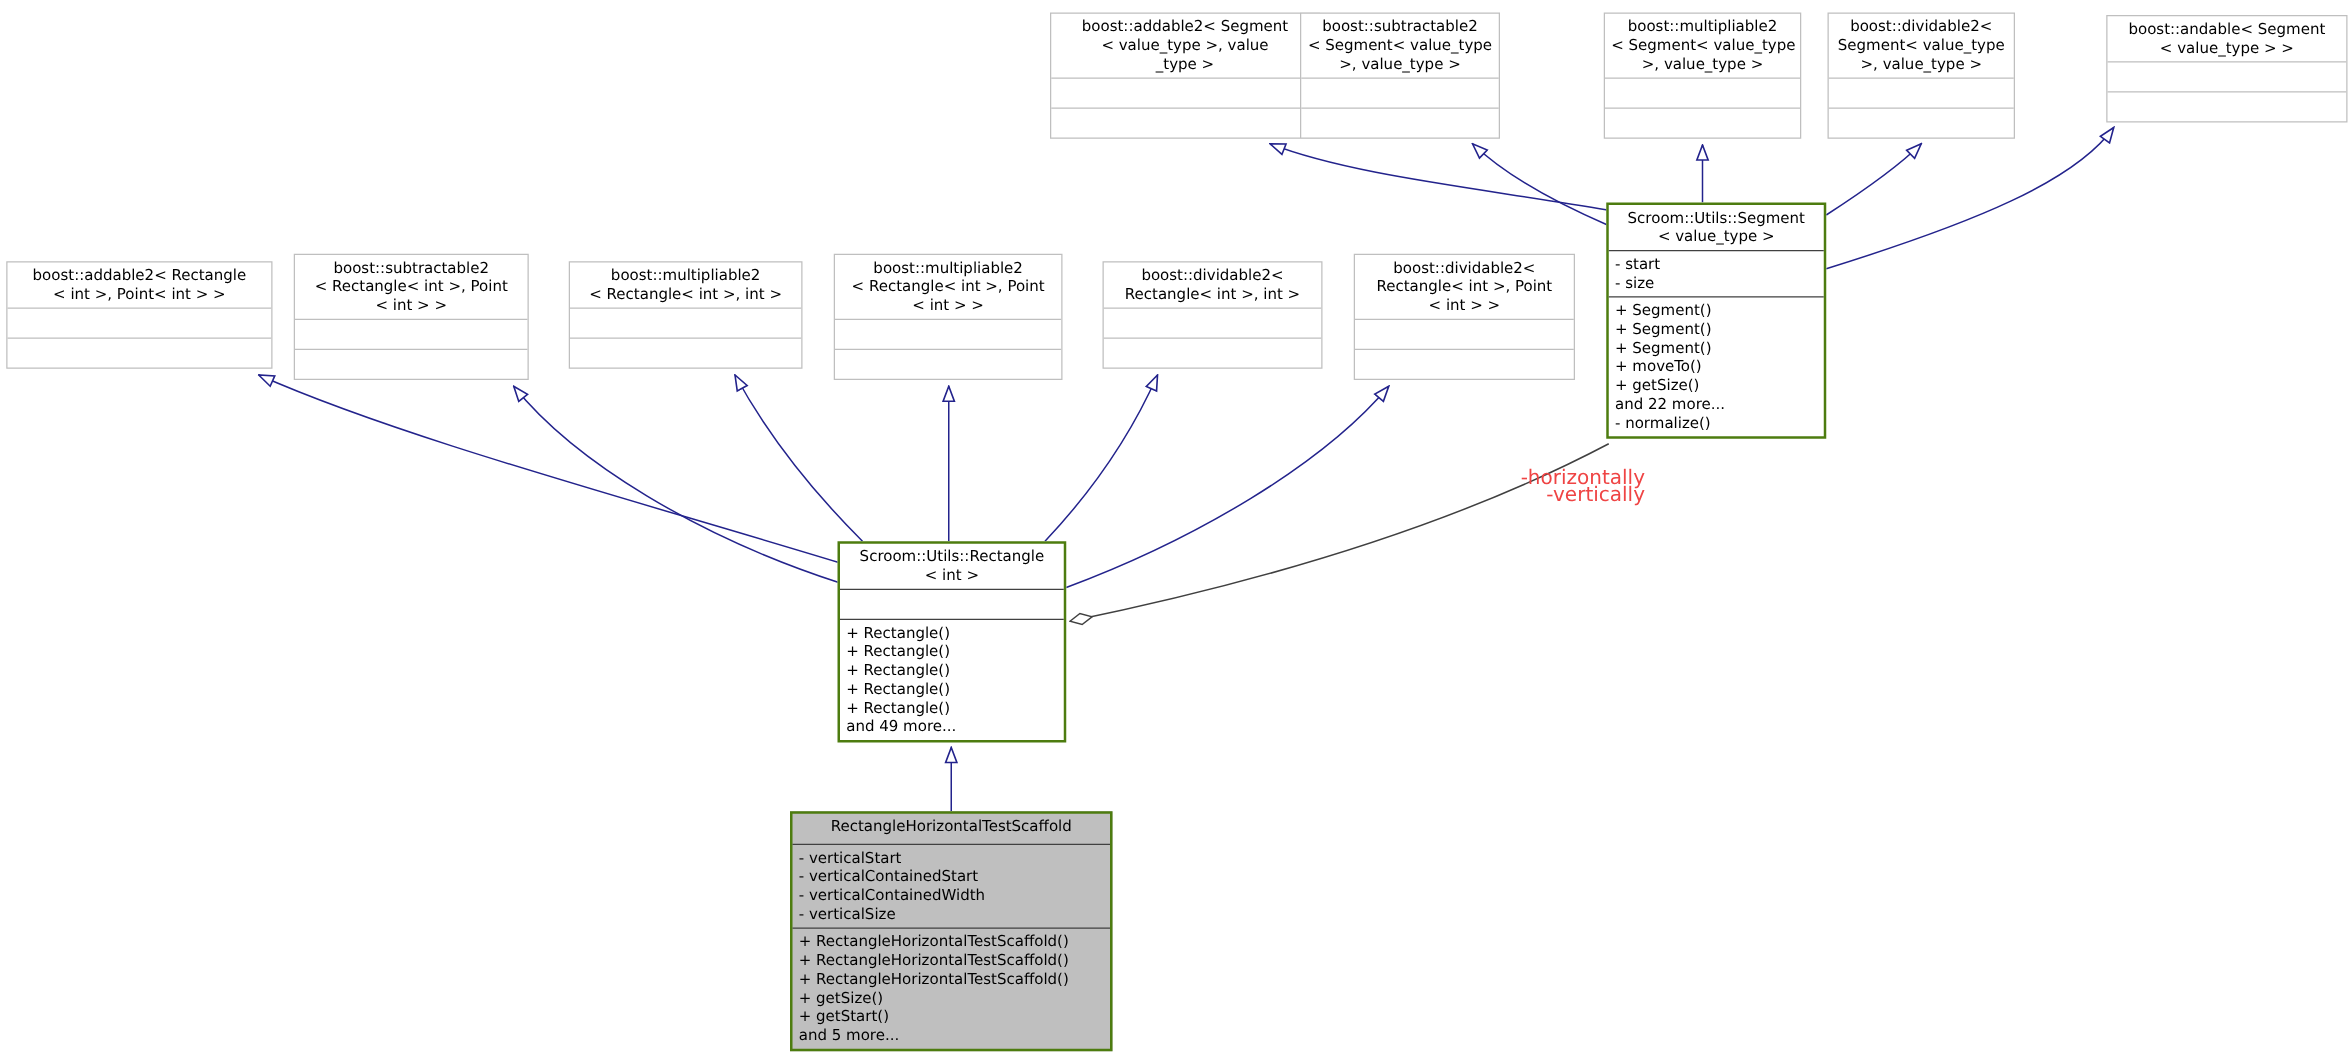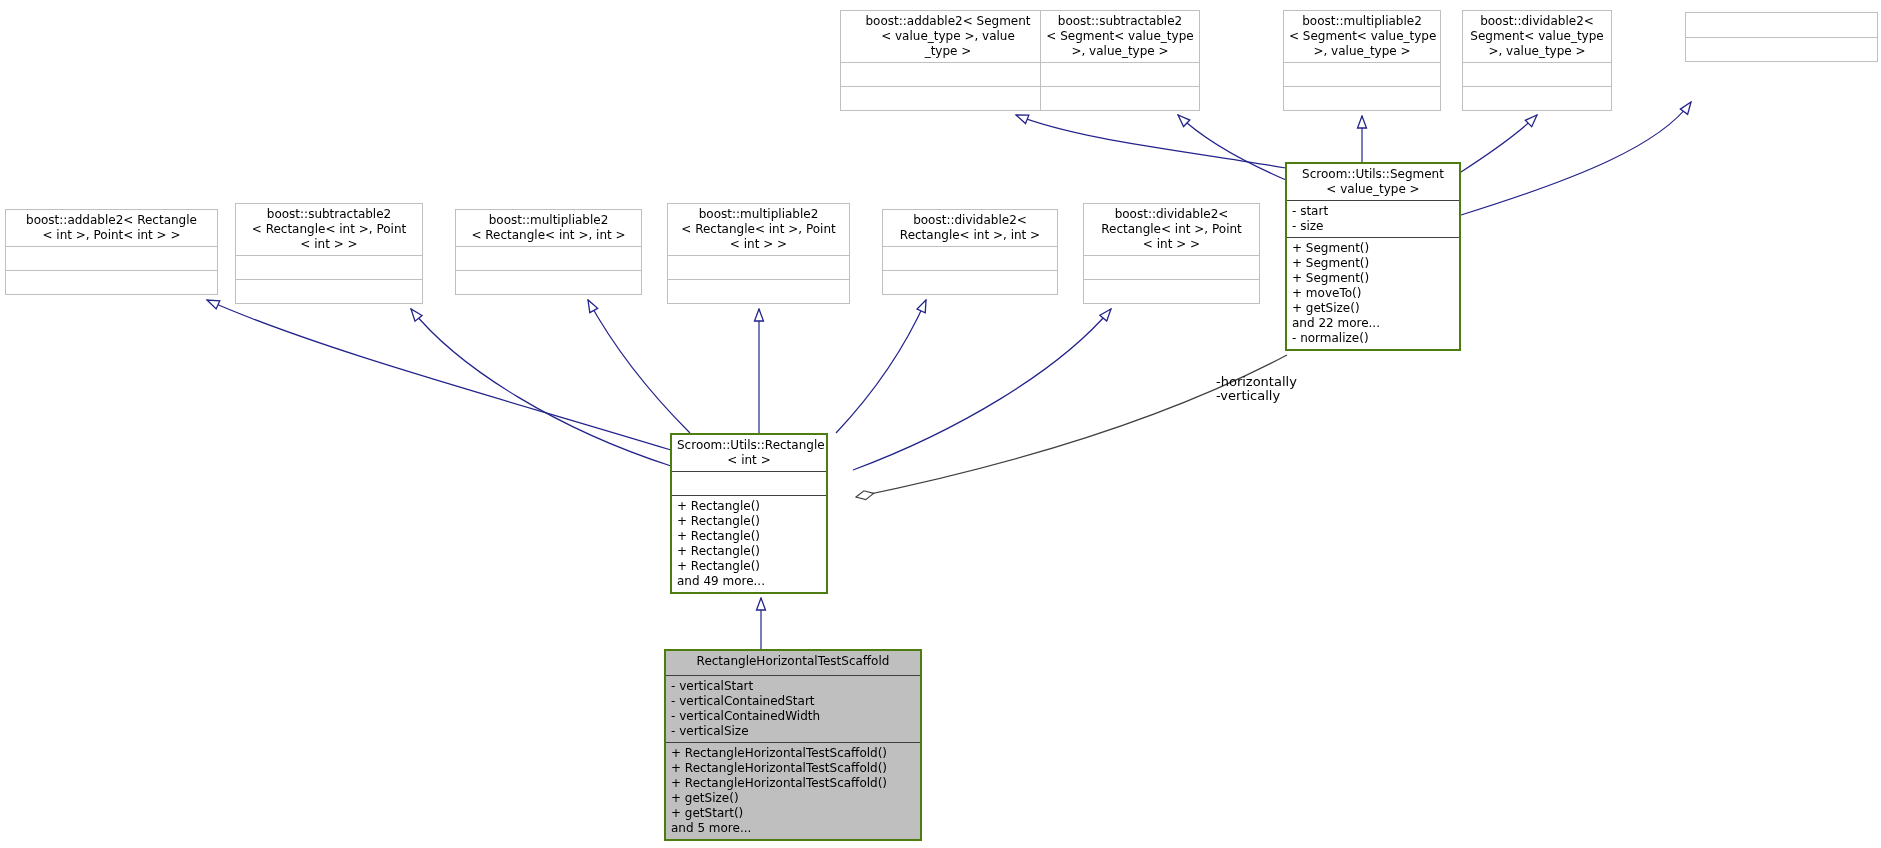--- a/index.html
+++ b/index.html
@@ -1,29 +1,29 @@
 <!DOCTYPE html>
 <html><head>
 <meta charset="utf-8">
 <style>
   html,body{margin:0;padding:0;background:#ffffff;}
   #canvas{position:relative;width:1881px;height:848px;background:#ffffff;
           font-family:"DejaVu Sans",sans-serif;font-size:12px;line-height:15px;color:#000;}
   #edges{position:absolute;left:0;top:0;width:1881px;height:848px;}
   .uml-box{position:absolute;background:#ffffff;border:2px solid #4d7c0f;box-sizing:border-box;}
   .uml-box.remote{border:1px solid #bfbfbf;}
-  .uml-box.current{background:#bfbfbf;margin-left:32px;}
+  .uml-box.current{background:#bfbfbf;}
   .uml-sec{padding:3px 5px;min-height:24px;box-sizing:border-box;border-top:1px solid #404040;}
   .uml-sec:first-child{border-top:none;}
   .remote .uml-sec{border-top-color:#bfbfbf;}
   .uml-title{text-align:center;}
   .uml-attrs,.uml-methods{text-align:left;}
   .uml-line{white-space:nowrap;}
-  #agg-label{position:absolute;left:1216px;top:375px;width:100px;text-align:left;
-             font-size:13px;line-height:14px;color:#000000;}
+  #agg-label{position:absolute;left:1216px;top:375px;width:100px;text-align:right;
+             font-size:16px;line-height:14px;color:#ef4444;}
 </style>
 </head>
 <body>
 
 <div id="canvas">
 
   <svg id="edges" xmlns="http://www.w3.org/2000/svg">
     <defs>
       <marker id="inhArrow" viewBox="0 0 14 12" refX="13" refY="6" markerWidth="14" markerHeight="12" orient="auto" markerUnits="userSpaceOnUse">
         <path d="M 13,6 L 1,1.5 L 1,10.5 Z" fill="#ffffff" stroke="#23238c" stroke-width="1.3"></path>
@@ -87,20 +87,24 @@
       <div class="uml-box remote" style="left: 1462px; top: 10px; width: 150px;">
         <div class="uml-sec uml-title">
           <div class="uml-line">boost::dividable2&lt;</div>
           <div class="uml-line">Segment&lt; value_type</div>
           <div class="uml-line">&gt;, value_type &gt;</div>
         </div>
         <div class="uml-sec uml-attrs"></div>
         <div class="uml-sec uml-methods"></div>
       </div>
       <div class="uml-box remote" style="left: 1685px; top: 12px; width: 193px;">
+        <div class="uml-sec uml-title">
+          <div class="uml-line">boost::andable&lt; Segment</div>
+          <div class="uml-line">&lt; value_type &gt; &gt;</div>
+        </div>
         <div class="uml-sec uml-attrs"></div>
         <div class="uml-sec uml-methods"></div>
       </div>
       <div class="uml-box main" style="left: 1285px; top: 162px; width: 176px;">
         <div class="uml-sec uml-title">
           <div class="uml-line">Scroom::Utils::Segment</div>
           <div class="uml-line">&lt; value_type &gt;</div>
         </div>
         <div class="uml-sec uml-attrs">
           <div class="uml-line">- start</div>
@@ -160,21 +164,21 @@
       </div>
       <div class="uml-box remote" style="left: 1083px; top: 203px; width: 177px;">
         <div class="uml-sec uml-title">
           <div class="uml-line">boost::dividable2&lt;</div>
           <div class="uml-line">Rectangle&lt; int &gt;, Point</div>
           <div class="uml-line">&lt; int &gt; &gt;</div>
         </div>
         <div class="uml-sec uml-attrs"></div>
         <div class="uml-sec uml-methods"></div>
       </div>
-      <div class="uml-box main" style="left: 670px; top: 433px; width: 158px;">
+      <div class="uml-box main" style="left: 670px; top: 433px; width: 183px;">
         <div class="uml-sec uml-title">
           <div class="uml-line">Scroom::Utils::Rectangle</div>
           <div class="uml-line">&lt; int &gt;</div>
         </div>
         <div class="uml-sec uml-attrs"></div>
         <div class="uml-sec uml-methods">
           <div class="uml-line">+ Rectangle()</div>
           <div class="uml-line">+ Rectangle()</div>
           <div class="uml-line">+ Rectangle()</div>
           <div class="uml-line">+ Rectangle()</div>

